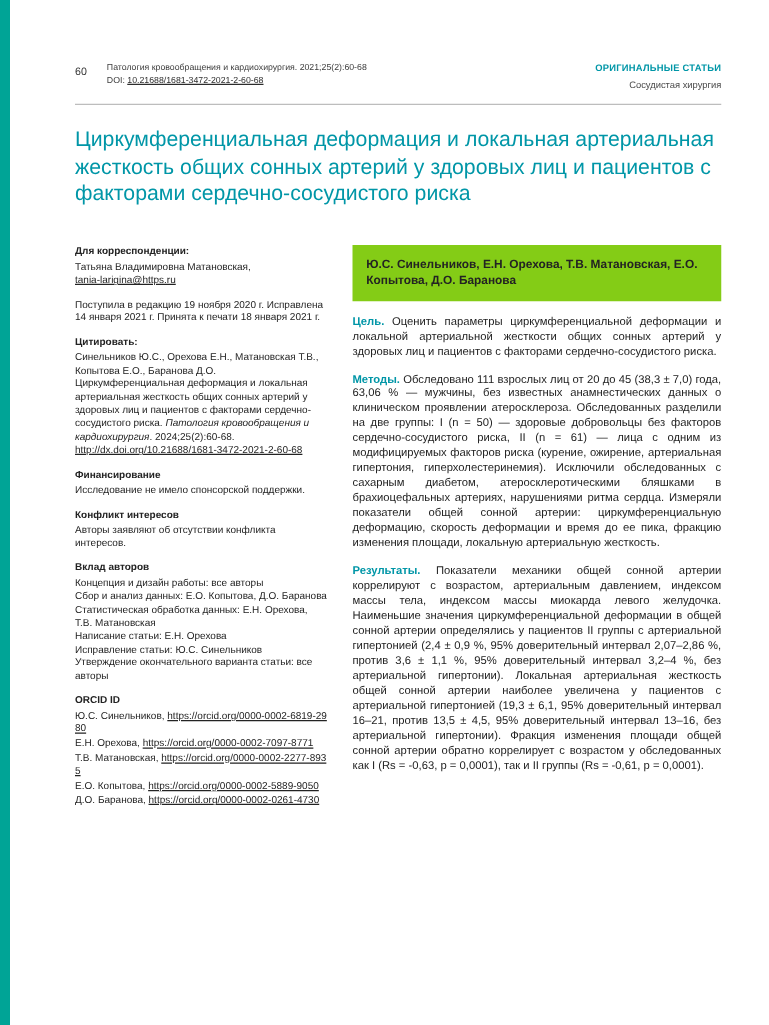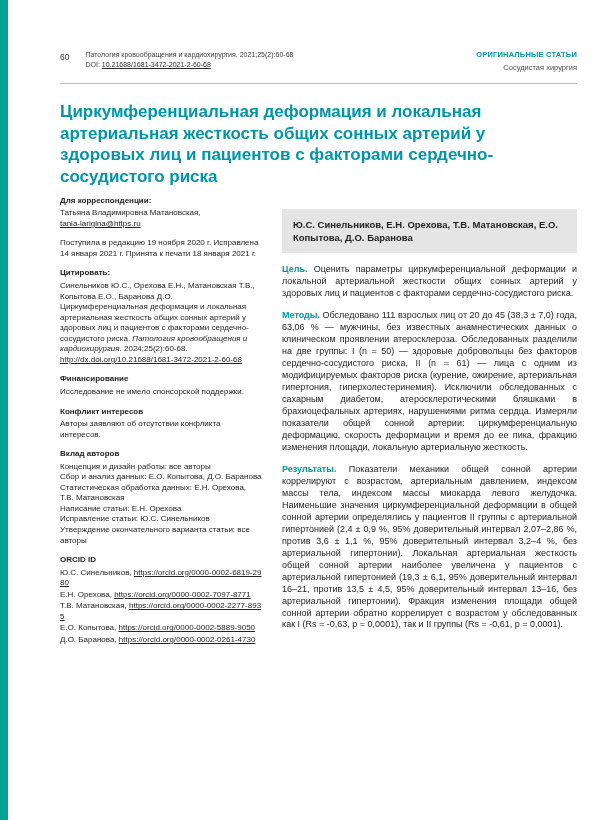--- a/index.html
+++ b/index.html
@@ -26,35 +26,35 @@
   .header-left { display: flex; align-items: flex-start; }
   .page-num { font-size: 8.5px; color: #333; margin-right: 16px; margin-top: 1px; }
   .journal-meta a, .link { color: #2c2c2c; text-decoration: underline; cursor: pointer; }
   .header-right { text-align: right; }
   .section-label { color: #0096a7; font-weight: bold; font-size: 7.5px; letter-spacing: .2px; }
   .subsection-label { color: #4a4a4a; font-size: 7.5px; margin-top: 2px; }
   .divider { border: none; border-top: 1px solid #bdbdbd; margin: 9px 0 0 0; }
   
   .article-title {
     margin-top: 17px;
-    font-size: 17px; font-weight: bold; line-height: 1.28;
+    font-size: 17px; font-weight: normal; line-height: 1.28;
     color: #0096a7; max-width: 512px;
   }
   
-  .columns { display: flex; gap: 20px; margin-top: 8px; align-items: center; }
+  .columns { display: flex; gap: 20px; margin-top: 30px; }
   .col-left { width: 202px; flex: 0 0 202px; font-size: 8px; line-height: 1.32; color: #232323; }
   .col-right { flex: 1; font-size: 9px; line-height: 1.33; text-align: justify; }
   .block { margin-bottom: 9px; }
   .block-heading { font-weight: bold; font-size: 8px; margin-bottom: 2px; }
   .col-left a { color: #232323; text-decoration: underline; word-break: break-all; cursor: pointer; }
   .italic { font-style: italic; }
   .orcid-entry { margin-bottom: 1px; }
   
   .authors-box {
-    background: #e5e5e5;
+    background: #84cc16;
     padding: 9px 11px;
     font-weight: bold; font-size: 9.5px; line-height: 1.4;
     text-align: left;
     margin-bottom: 11px;
   }
   .affiliation { font-size: 8.3px; line-height: 1.38; text-align: left; color: #2e2e2e; margin-bottom: 13px; }
   .abs-section { margin-bottom: 10px; }
   .sec-label { font-weight: bold; color: #0096a7; }
 </style>
 </head>

